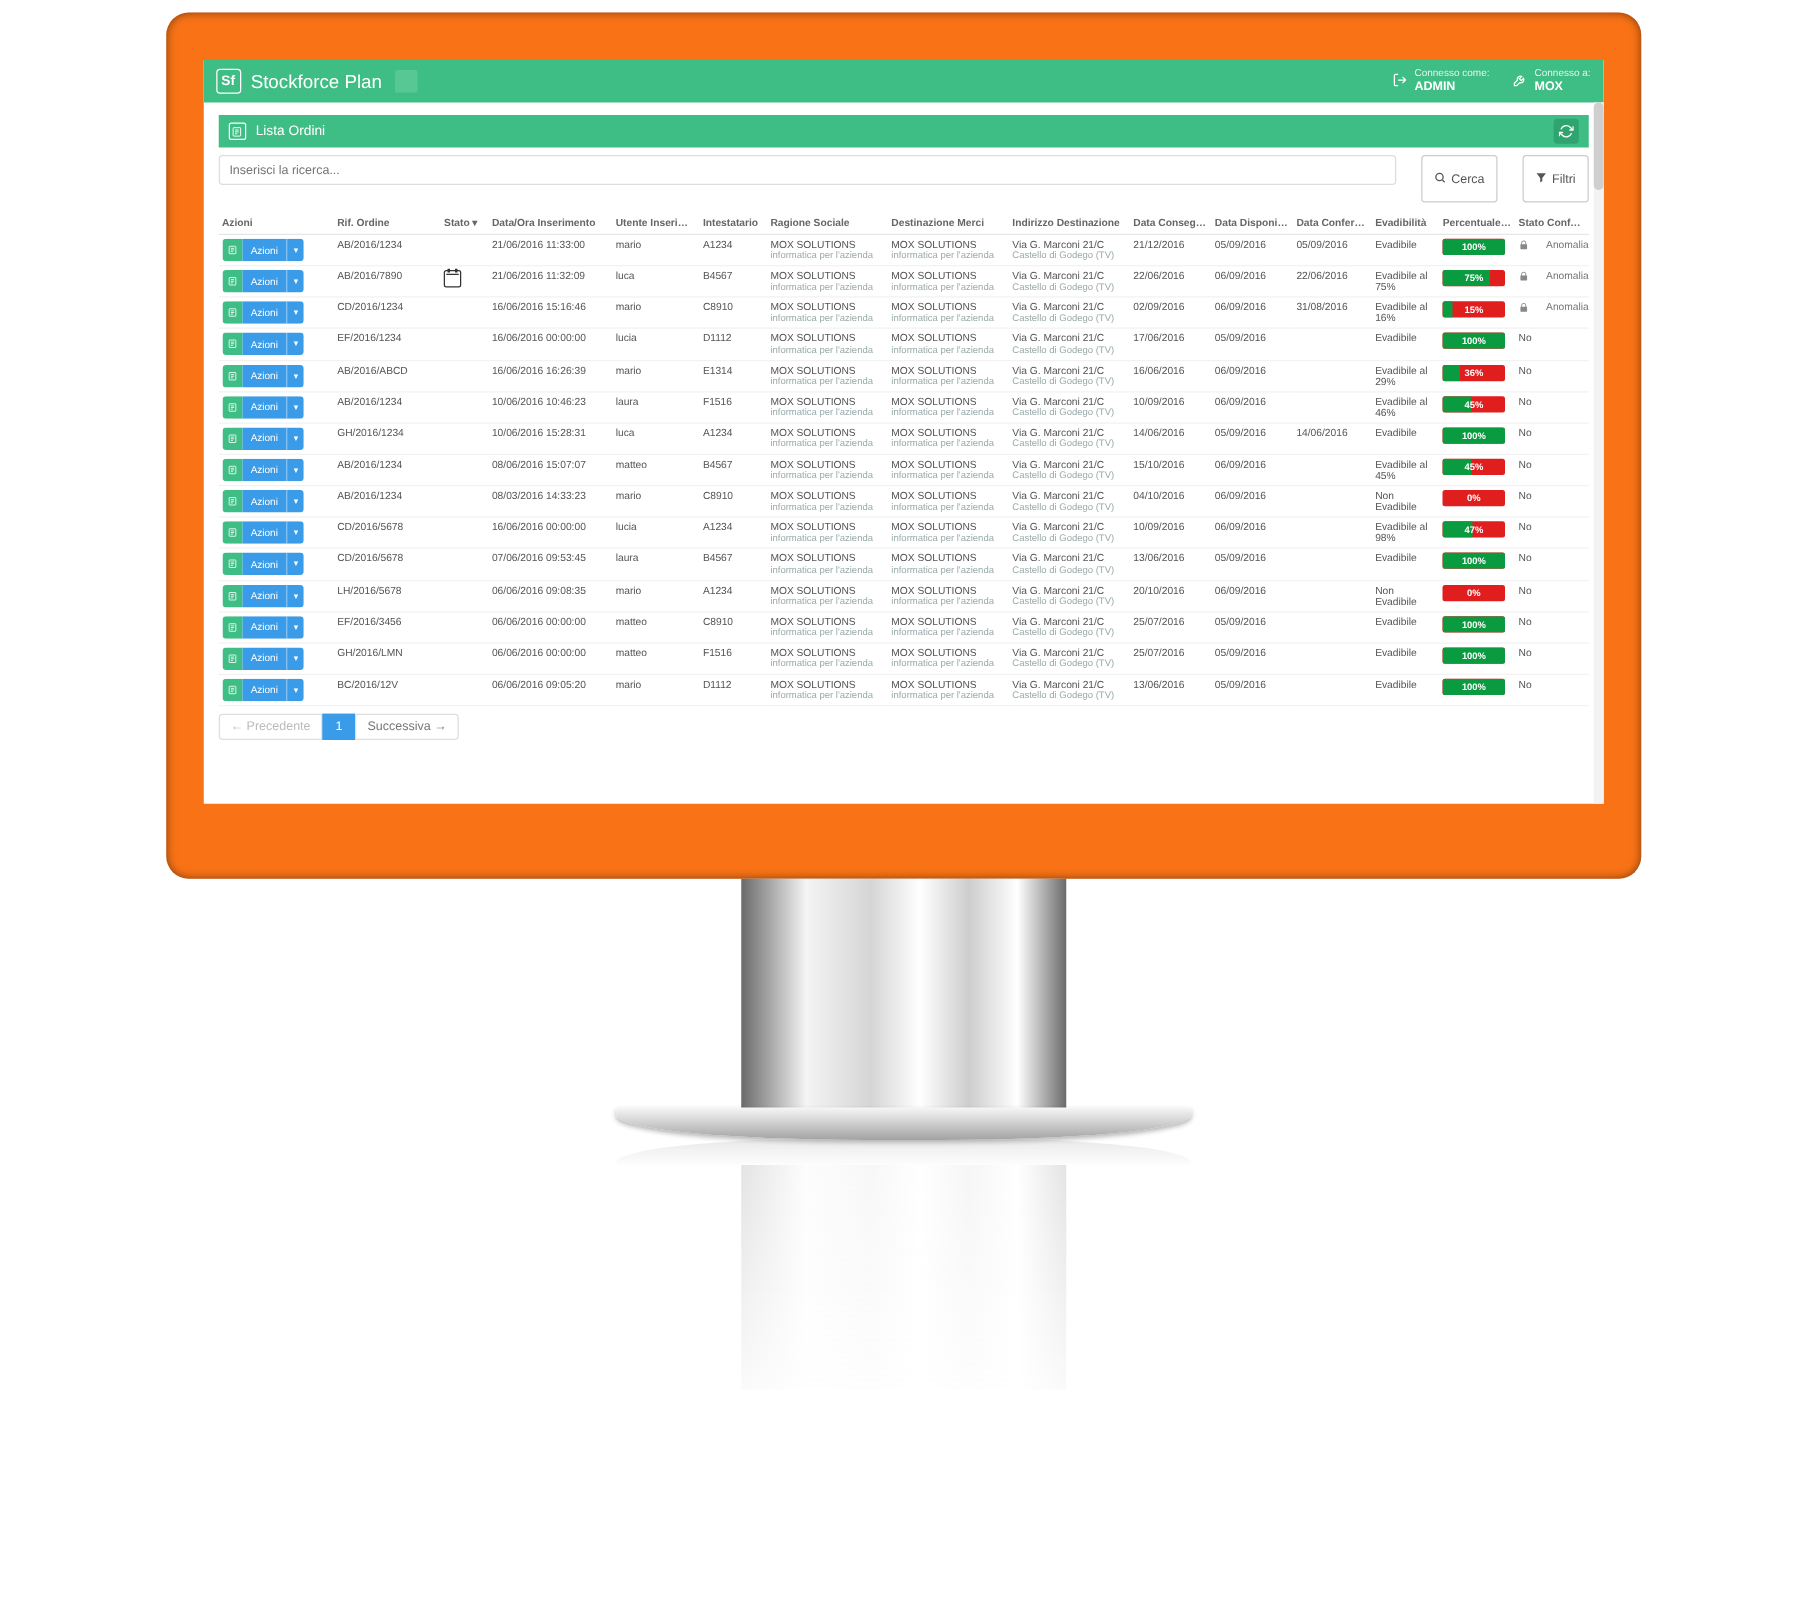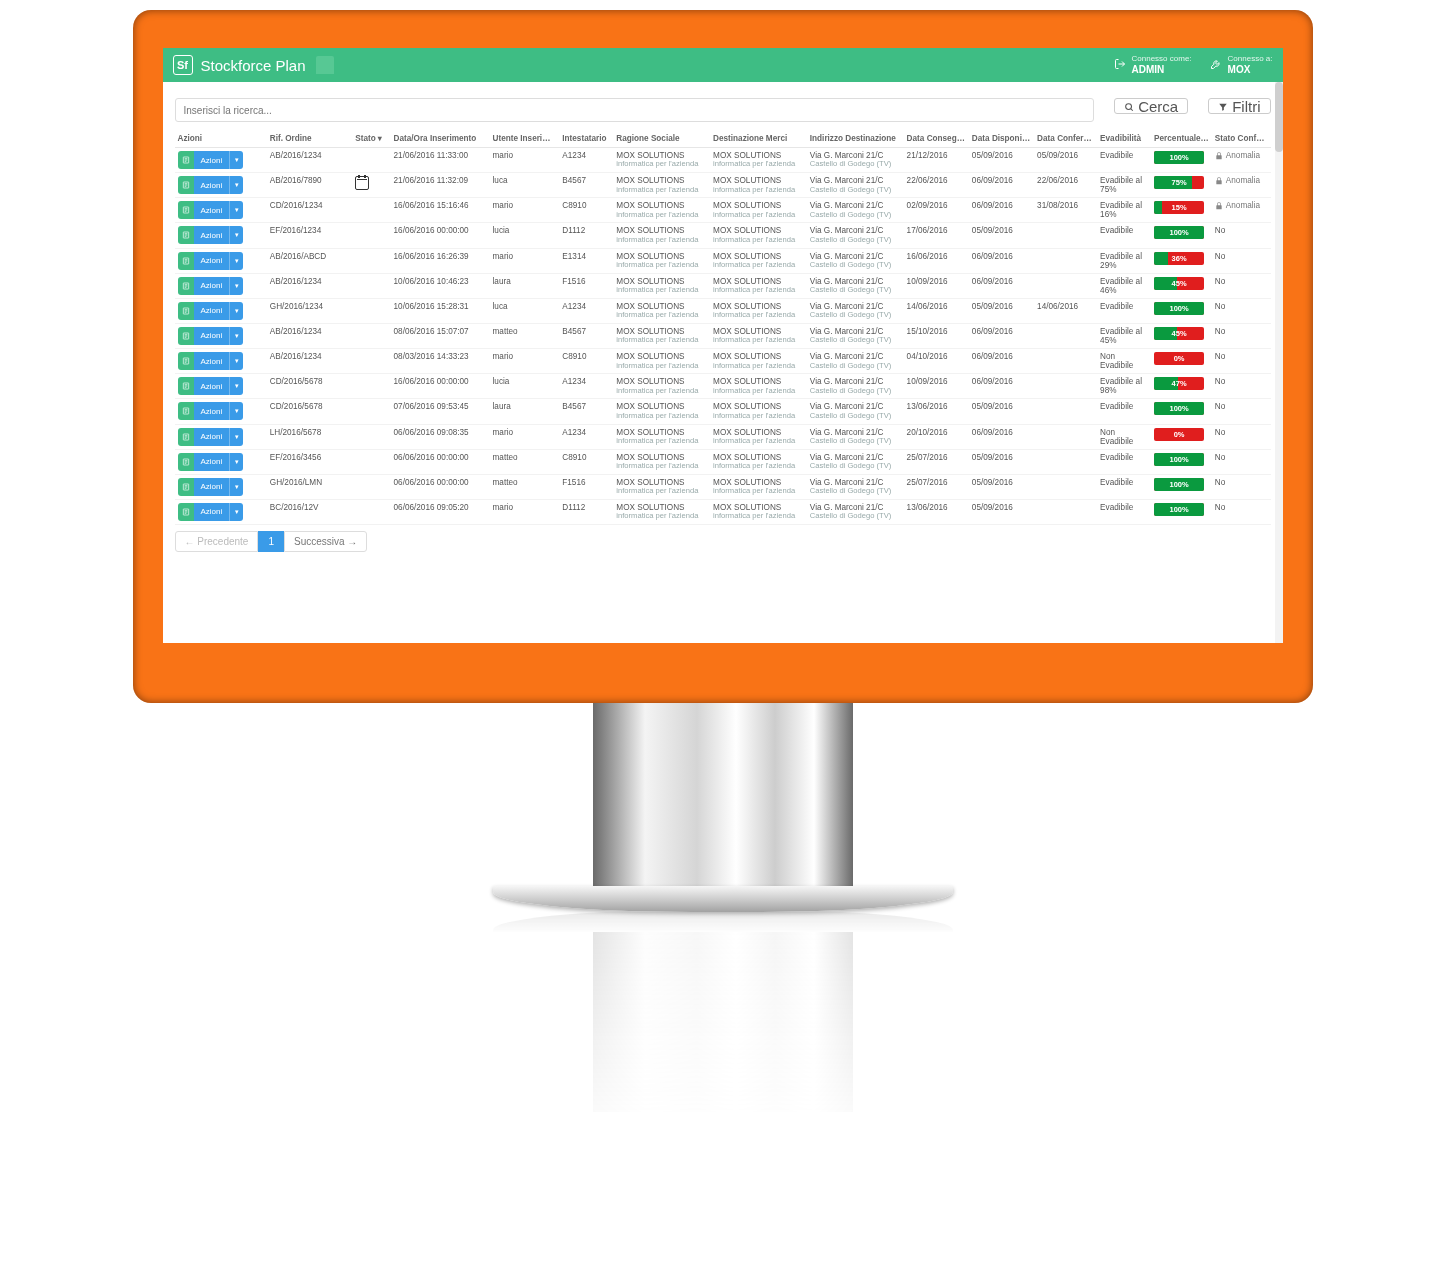--- a/index.html
+++ b/index.html
@@ -103,22 +103,22 @@
 }
 
 .search-row {
   display:flex; gap:20px; margin-top:6px;
 }
 .search-input {
   flex:1; height:24px; border:1px solid #ddd; border-radius:3px;
   padding:0 8px; font-size:10px; color:#888;
 }
 .btn-outline {
-  height:16px; padding:0 9px; border:1px solid #ccc; border-radius:3px;
-  background:#fff; font-size:15px; color:#555; display:flex;align-items:center;gap:4px;cursor:pointer;
+  height:38px; padding:0 9px; border:1px solid #ccc; border-radius:3px;
+  background:#fff; font-size:10px; color:#555; display:flex;align-items:center;gap:4px;cursor:pointer;
 }
 
 .table-wrap { margin-top:8px; }
 table { width:100%; border-collapse:collapse; font-size:8.2px; color:#555; table-layout:fixed; }
 thead th {
   text-align:left; font-weight:600; color:#666; padding:4px 3px;
   border-bottom:1px solid #e6e6e6; white-space:nowrap; overflow:hidden; text-overflow:ellipsis;
 }
 tbody td {
   padding:3px 3px; border-bottom:1px solid #f2f2f2; vertical-align:top;
@@ -151,21 +151,21 @@
 .multi { line-height:1.15; white-space:normal; }
 .multi .l2 { color:#9aa; font-size:7.6px; }
 
 .prog {
   height:13px; border-radius:2px; background:#e01e1e; position:relative; color:#fff;
   font-size:7.5px; display:flex;align-items:center;justify-content:center; overflow:hidden; width:50px;
 }
 .prog .fill { position:absolute; left:0; top:0; bottom:0; background:#0a9a3f; }
 .prog .pct { position:relative; z-index:1; font-weight:600; }
 
-.lockcell { color:#777; display:flex; gap:3px; align-items:center; }
+.lockcell { color:#777; display:flex; gap:14px; align-items:center; }
 .lockcell svg { flex-shrink:0; }
 
 .cal-icon { width:14px;height:14px;vertical-align:middle;border:1px solid #333;border-radius:2px;position:relative;display:inline-block; }
 .cal-icon:before { content:""; position:absolute; top:2px; left:1px; right:1px; height:1px; background:#333;}
 .cal-icon:after { content:""; position:absolute; top:-2px; left:2px; width:2px; height:3px; background:#333; box-shadow:6px 0 #333;}
 
 .pager { display:flex; gap:0; margin-top:6px; font-size:10px; }
 .pager > * {
   border:1px solid #ddd; padding:4px 9px; color:#777; background:#fff; cursor:pointer;
 }
@@ -217,20 +217,36 @@
           </div>
         </div>
       </div>
 
       <div class="scrollbar-fake">
         <div class="thumb"></div>
       </div>
 
       <div class="content-pad">
 
+        <div class="panel-header">
+          <span class="hicon">
+            <svg width="9" height="9" viewBox="0 0 24 24" fill="none" stroke="#fff" stroke-width="2">
+                <rect x="4" y="3" width="16" height="18" rx="1"></rect>
+                <path d="M8 8h8M8 12h8M8 16h5"></path>
+              </svg>
+          </span>
+          <span>Lista Ordini</span>
+          <span class="hspacer"></span>
+          <span class="refresh">
+            <svg width="12" height="12" viewBox="0 0 24 24" fill="none" stroke="#fff" stroke-width="2.2">
+                <path d="M23 4v6h-6M1 20v-6h6"></path>
+                <path d="M3.5 9a9 9 0 0 1 14.8-3.4L23 10M1 14l4.7 4.4A9 9 0 0 0 20.5 15"></path>
+              </svg>
+          </span>
+        </div>
 
         <div class="search-row">
           <input class="search-input" placeholder="Inserisci la ricerca..." style="">
           <div class="btn-outline">
             <span>
               <svg width="10" height="10" viewBox="0 0 24 24" fill="none" stroke="#555" stroke-width="2.5">
                   <circle cx="11" cy="11" r="7"></circle>
                   <path d="m21 21-4.3-4.3"></path>
                 </svg>
             </span>

